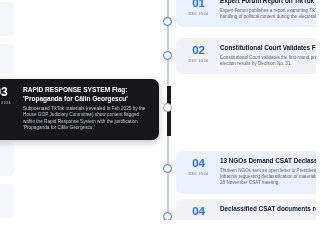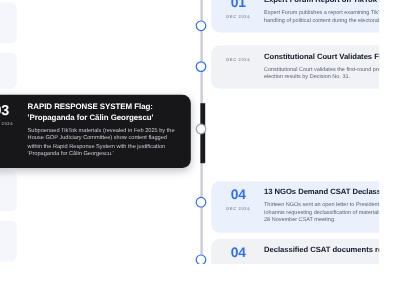--- a/index.html
+++ b/index.html
@@ -173,20 +173,21 @@
       <div class="ev-date">DEC 2024</div>
     </div>
     <div class="ev-body">
       <div class="ev-title">Expert Forum Report on TikTok in 2024</div>
       <div class="ev-desc">Expert Forum publishes a report examining TikTok's handling of political content during the electoral period.</div>
     </div>
   </div>
 
   <div class="event gray" style="top:38px;">
     <div class="ev-num-wrap">
+      <div class="ev-num">02</div>
       <div class="ev-date">DEC 2024</div>
     </div>
     <div class="ev-body">
       <div class="ev-title">Constitutional Court Validates First-Round Results</div>
       <div class="ev-desc">Constitutional Court validates the first-round presidential election results by Decision No. 31.</div>
     </div>
   </div>
 
   <div class="event blue" style="top:151px;">
     <div class="ev-num-wrap">

